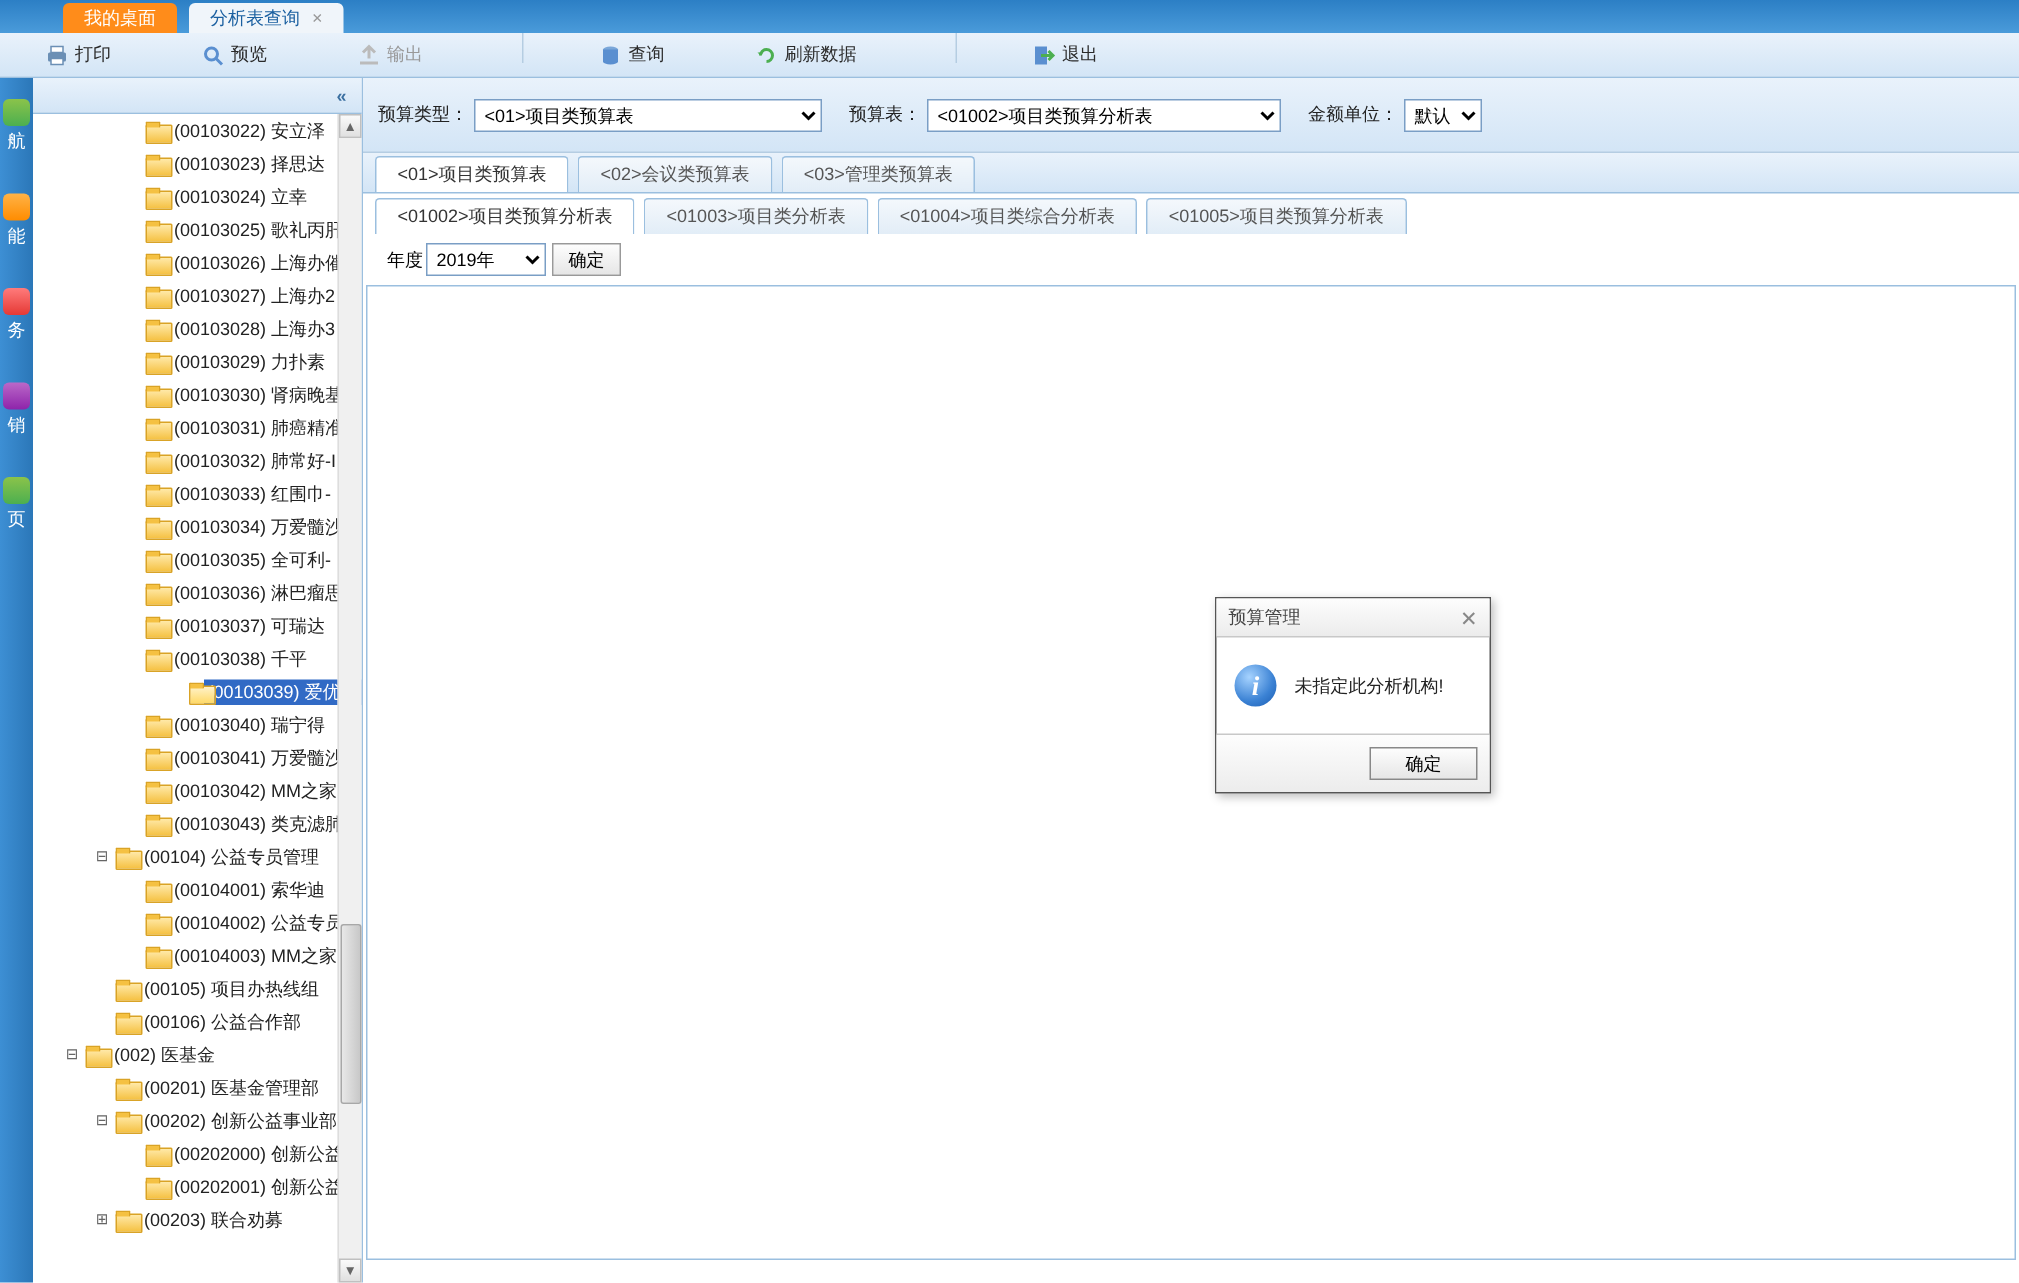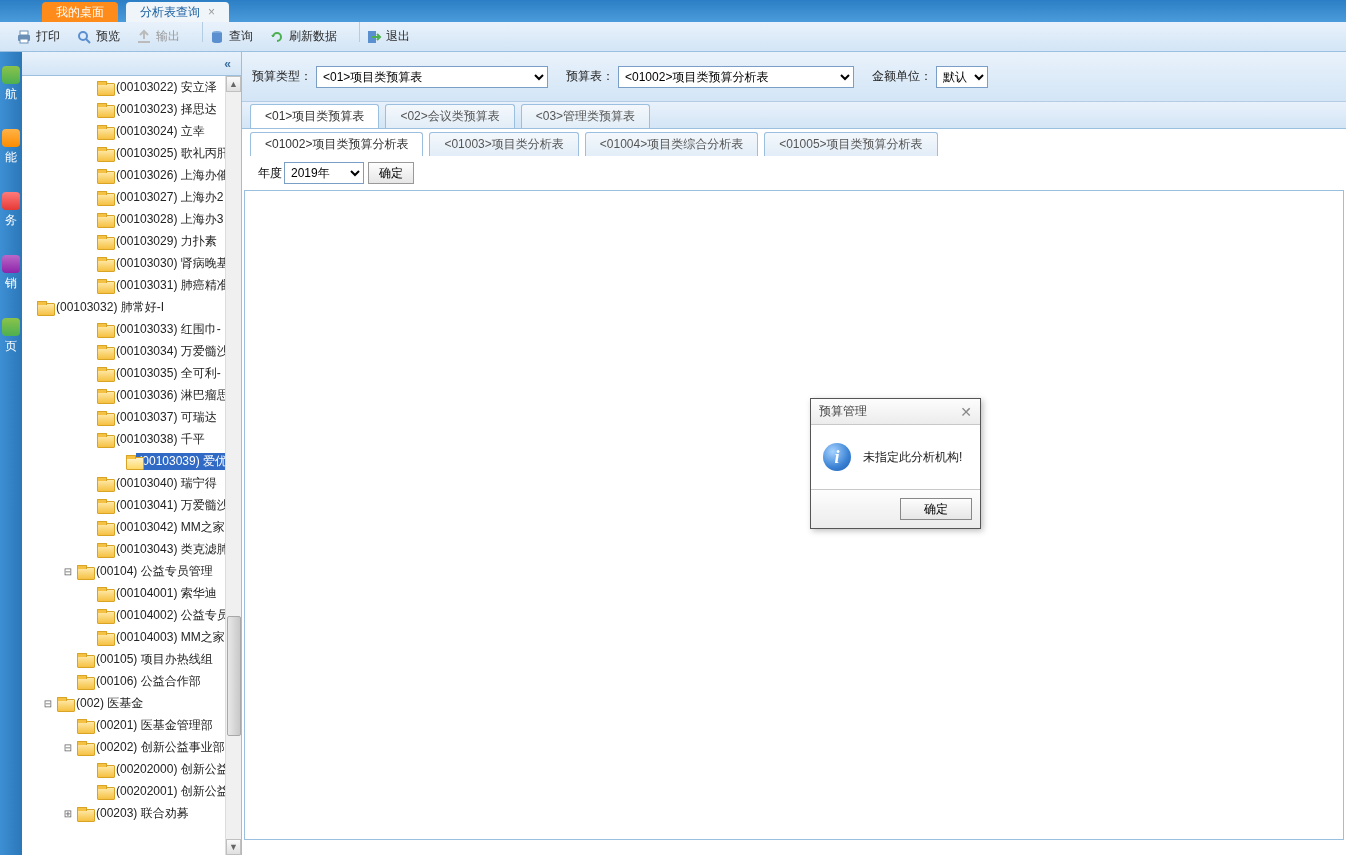--- a/index.html
+++ b/index.html
@@ -2,21 +2,21 @@
 <html><head>
 <meta charset="utf-8">
 <style>
 * { box-sizing: border-box; margin: 0; padding: 0; }
 body { font-family: "Microsoft YaHei", "SimSun", Arial, sans-serif; font-size: 12px; background: #fff; overflow: hidden; width: 1346px; height: 855px; }
 .tabs-top { background: linear-gradient(to bottom, #2c7fc5 0%, #4a9bda 100%); height: 22px; display: flex; align-items: flex-end; }
 .tab-top { height: 20px; padding: 0 14px; display: flex; align-items: center; font-size: 12px; margin-left: 0; border-top-left-radius: 4px; border-top-right-radius: 4px; position: relative; cursor: pointer; }
 .tab-top.active { background: #ff8c1a; color: #fff; margin-left: 42px; }
 .tab-top.inactive { background: #f0f5fa; color: #1a5fa0; margin-left: 8px; }
 .tab-close { margin-left: 8px; color: #999; font-size: 12px; cursor: pointer; }
-.toolbar { background: linear-gradient(to bottom, #e9f2fb 0%, #d3e5f6 100%); height: 30px; display: flex; padding-left: 16px; border-bottom: 1px solid #9bbfdf; }
+.toolbar { background: linear-gradient(to bottom, #e9f2fb 0%, #d3e5f6 100%); height: 30px; display: flex; padding-left: 30px; border-bottom: 1px solid #9bbfdf; gap: 44px; }
 .tool-item { display: flex; align-items: center; margin-right: 16px; color: #2a2a2a; cursor: pointer; }
 .tool-item.disabled { color: #999; }
 .tool-icon { width: 16px; height: 16px; margin-right: 4px; display: inline-flex; align-items: center; justify-content: center; }
 .tool-sep { width: 1px; height: 20px; background: #b5cde2; margin: 0 6px; }
 .sidebar-left { position: absolute; left: 0; top: 52px; width: 22px; height: 803px; background: linear-gradient(to right, #3d8fd4 0%, #2b77b8 100%); }
 .sidebar-left-item { width: 22px; padding: 6px 0 12px 0; text-align: center; color: #fff; font-size: 12px; writing-mode: horizontal-tb; }
 .sidebar-left-item span { display: block; }
 .sidebar-left-icon { width: 18px; height: 18px; margin: 8px auto 2px auto; border-radius: 4px; background: linear-gradient(to bottom, #ffb347 0%, #ff8c00 100%); }
 .sidebar-left-icon.green { background: linear-gradient(to bottom, #8bc34a 0%, #4caf50 100%); }
 .sidebar-left-icon.purple { background: linear-gradient(to bottom, #ba68c8 0%, #8e24aa 100%); }
@@ -44,21 +44,21 @@
 .filter-group { display:flex; align-items:center; margin-right: 18px; }
 .filter-label { color:#222; margin-right:4px; }
 select { height: 22px; border: 1px solid #7a9ec5; background: #fff; font-size: 12px; padding: 0 2px; }
 .sub-tabs { height: 26px; display:flex; align-items:flex-end; padding-left: 8px; background: linear-gradient(to bottom, #e9f2fb 0%, #d3e5f6 100%); }
 .sub-tab { height: 24px; padding: 0 14px; display:flex; align-items:center; background:#fff; border:1px solid #9bbfdf; border-bottom:none; margin-right:6px; color:#333; cursor:pointer; border-radius: 3px 3px 0 0; }
 .sub-tab.inactive { background: linear-gradient(to bottom, #f4f8fc, #e2edf7); color:#555; }
 .sub-tabs.second { background:#fff; border-top:1px solid #9bbfdf; padding-top:2px; height:28px; }
 .year-row { padding: 6px 0 6px 16px; display:flex; align-items:center; background:#fff; }
 .btn { height: 22px; padding: 0 10px; border: 1px solid #999; background: linear-gradient(to bottom, #fdfdfd, #e6e6e6); cursor:pointer; margin-left:4px; font-size:12px; }
 .report-area { border:1px solid #9bbfdf; margin: 0 2px; height: 650px; background:#fff; }
-.dialog { position:absolute; left: 810px; top: 398px; width: 171px; background:#fff; border:1px solid #555; box-shadow: 2px 2px 6px rgba(0,0,0,0.25); }
+.dialog { position:absolute; left: 810px; top: 398px; width: 184px; background:#fff; border:1px solid #555; box-shadow: 2px 2px 6px rgba(0,0,0,0.25); }
 .dialog-title { height: 26px; background: linear-gradient(to bottom, #fdfdfd, #ececec); border-bottom:1px solid #c8c8c8; display:flex; align-items:center; justify-content:space-between; padding:0 8px; color:#444; font-size:12px; }
 .dialog-close { color:#888; cursor:pointer; font-size:14px; }
 .dialog-body { padding: 18px 12px; display:flex; align-items:center; }
 .info-icon { width:28px; height:28px; border-radius:50%; background: radial-gradient(circle at 35% 30%, #a6d3ff 0%, #3b82d4 60%, #1a5bb0 100%); margin-right:12px; display:flex; align-items:center; justify-content:center; color:#fff; font-weight:bold; font-family:Georgia,serif; font-size:18px; font-style:italic; }
 .dialog-msg { color:#222; }
 .dialog-footer { background: linear-gradient(to bottom, #fdfdfd, #ececec); border-top:1px solid #c8c8c8; padding:8px; display:flex; justify-content:flex-end; }
 .dialog-btn { width:72px; height:22px; border:1px solid #888; background: linear-gradient(to bottom, #fdfdfd, #e6e6e6); cursor:pointer; font-size:12px; }
 svg { display:block; }
 </style>
 </head>
@@ -208,21 +208,21 @@
           <li class="tree-node" style="padding-left: 60px;">
             <span class="tree-toggle"></span>
             <span class="folder-icon"></span>
             <span class="tree-label">(00103030) 肾病晚基</span>
           </li>
           <li class="tree-node" style="padding-left: 60px;">
             <span class="tree-toggle"></span>
             <span class="folder-icon"></span>
             <span class="tree-label">(00103031) 肺癌精准</span>
           </li>
-          <li class="tree-node" style="">
+          <li class="tree-node" style="padding-left: 60px;">
             <span class="tree-toggle"></span>
             <span class="folder-icon"></span>
             <span class="tree-label">(00103032) 肺常好-I</span>
           </li>
           <li class="tree-node" style="padding-left: 60px;">
             <span class="tree-toggle"></span>
             <span class="folder-icon"></span>
             <span class="tree-label">(00103033) 红围巾-</span>
           </li>
           <li class="tree-node" style="padding-left: 60px;">

